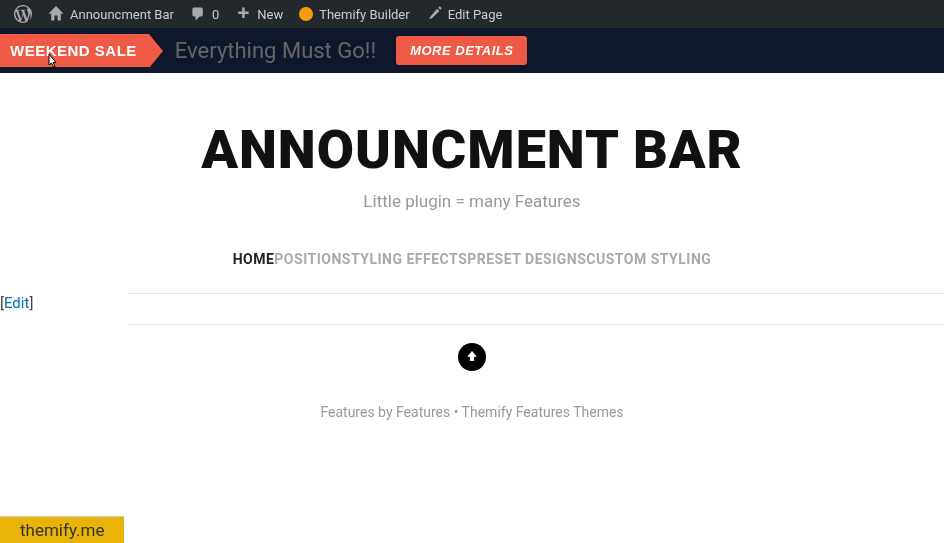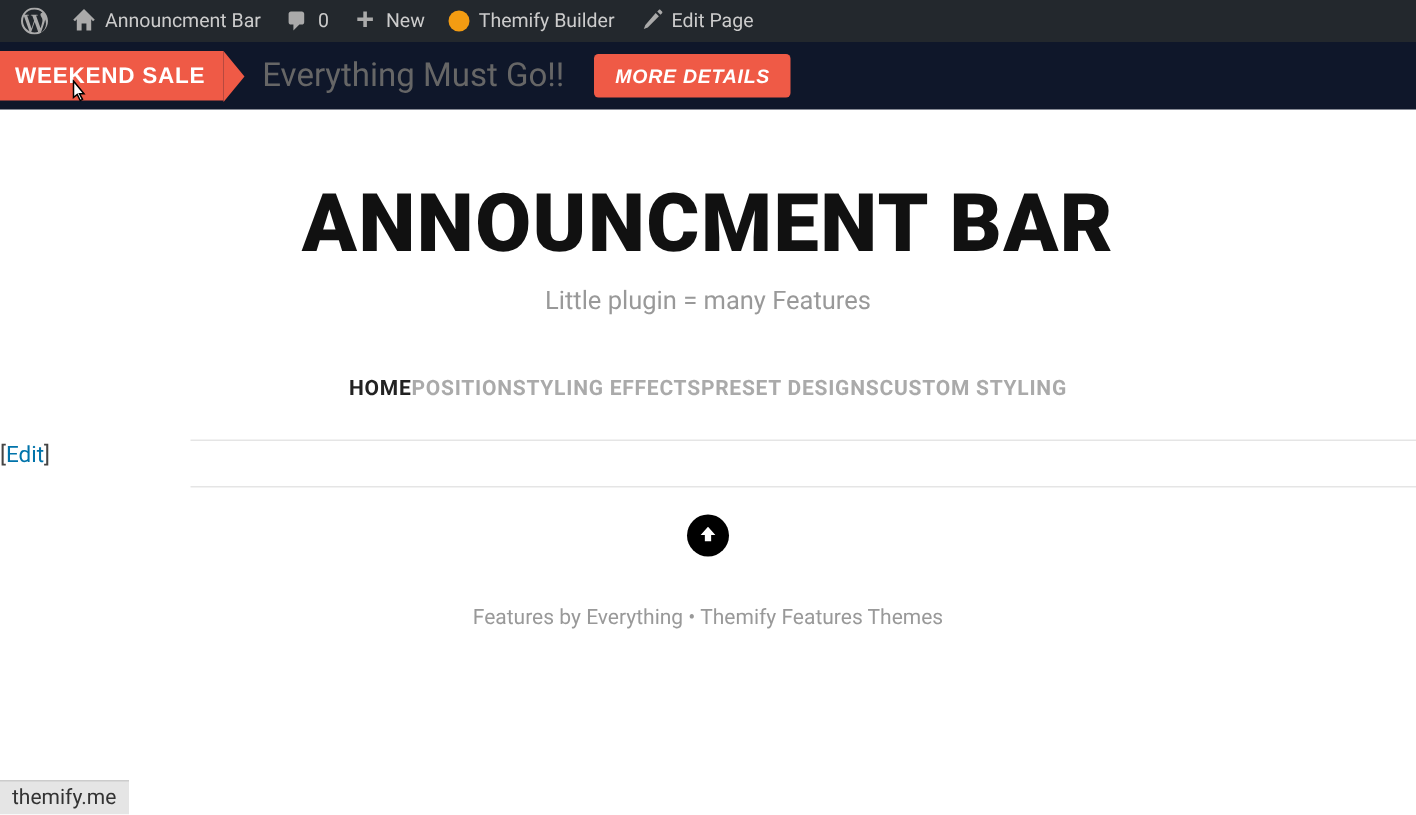--- a/index.html
+++ b/index.html
@@ -182,24 +182,24 @@
     }
     .footer-text a {
       color: #999;
       text-decoration: none;
     }
     
     .status-bar {
       position: absolute;
       bottom: 0;
       left: 0;
-      background: #e5e5e5;
+      background: #eab308;
       border-top: 1px solid #ccc;
-      padding: 3px 8px;
-      font-size: 14px;
+      padding: 3px 20px;
+      font-size: 17px;
       color: #333;
     }
   </style>
 </head>
 <body>
 
 <div class="wp-admin-bar">
   <div class="wp-admin-item">
     <span class="wp-icon">
       <svg width="18" height="18" viewBox="0 0 20 20">
@@ -280,20 +280,20 @@
   <div class="scroll-top">
     <span>
       <svg width="14" height="14" viewBox="0 0 20 20">
           <path d="M10 3l7 8h-4v6H7v-6H3z"></path>
         </svg>
     </span>
   </div>
 
   <div class="footer-text">
     <div>
-      <span>Features by </span><a href="#">Everything</a><span> • </span><a href="#">Themify Features Themes</a>
+      <span>Features by </span><a href="#">Features</a><span> • </span><a href="#">Themify Features Themes</a>
     </div>
   </div>
 </div>
 
 <div class="status-bar">
   <span>themify.me</span>
 </div>
 
 </body></html>

